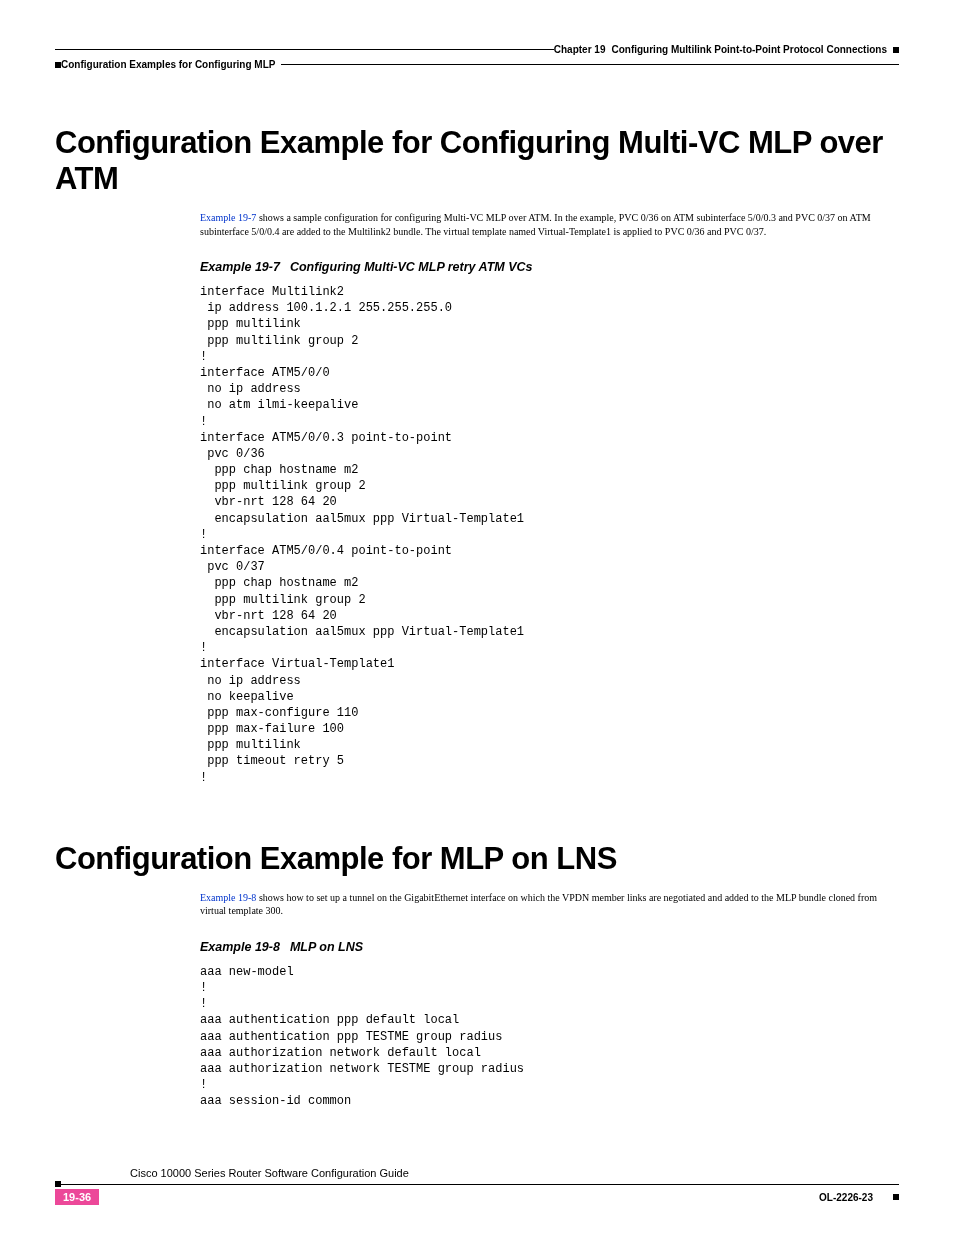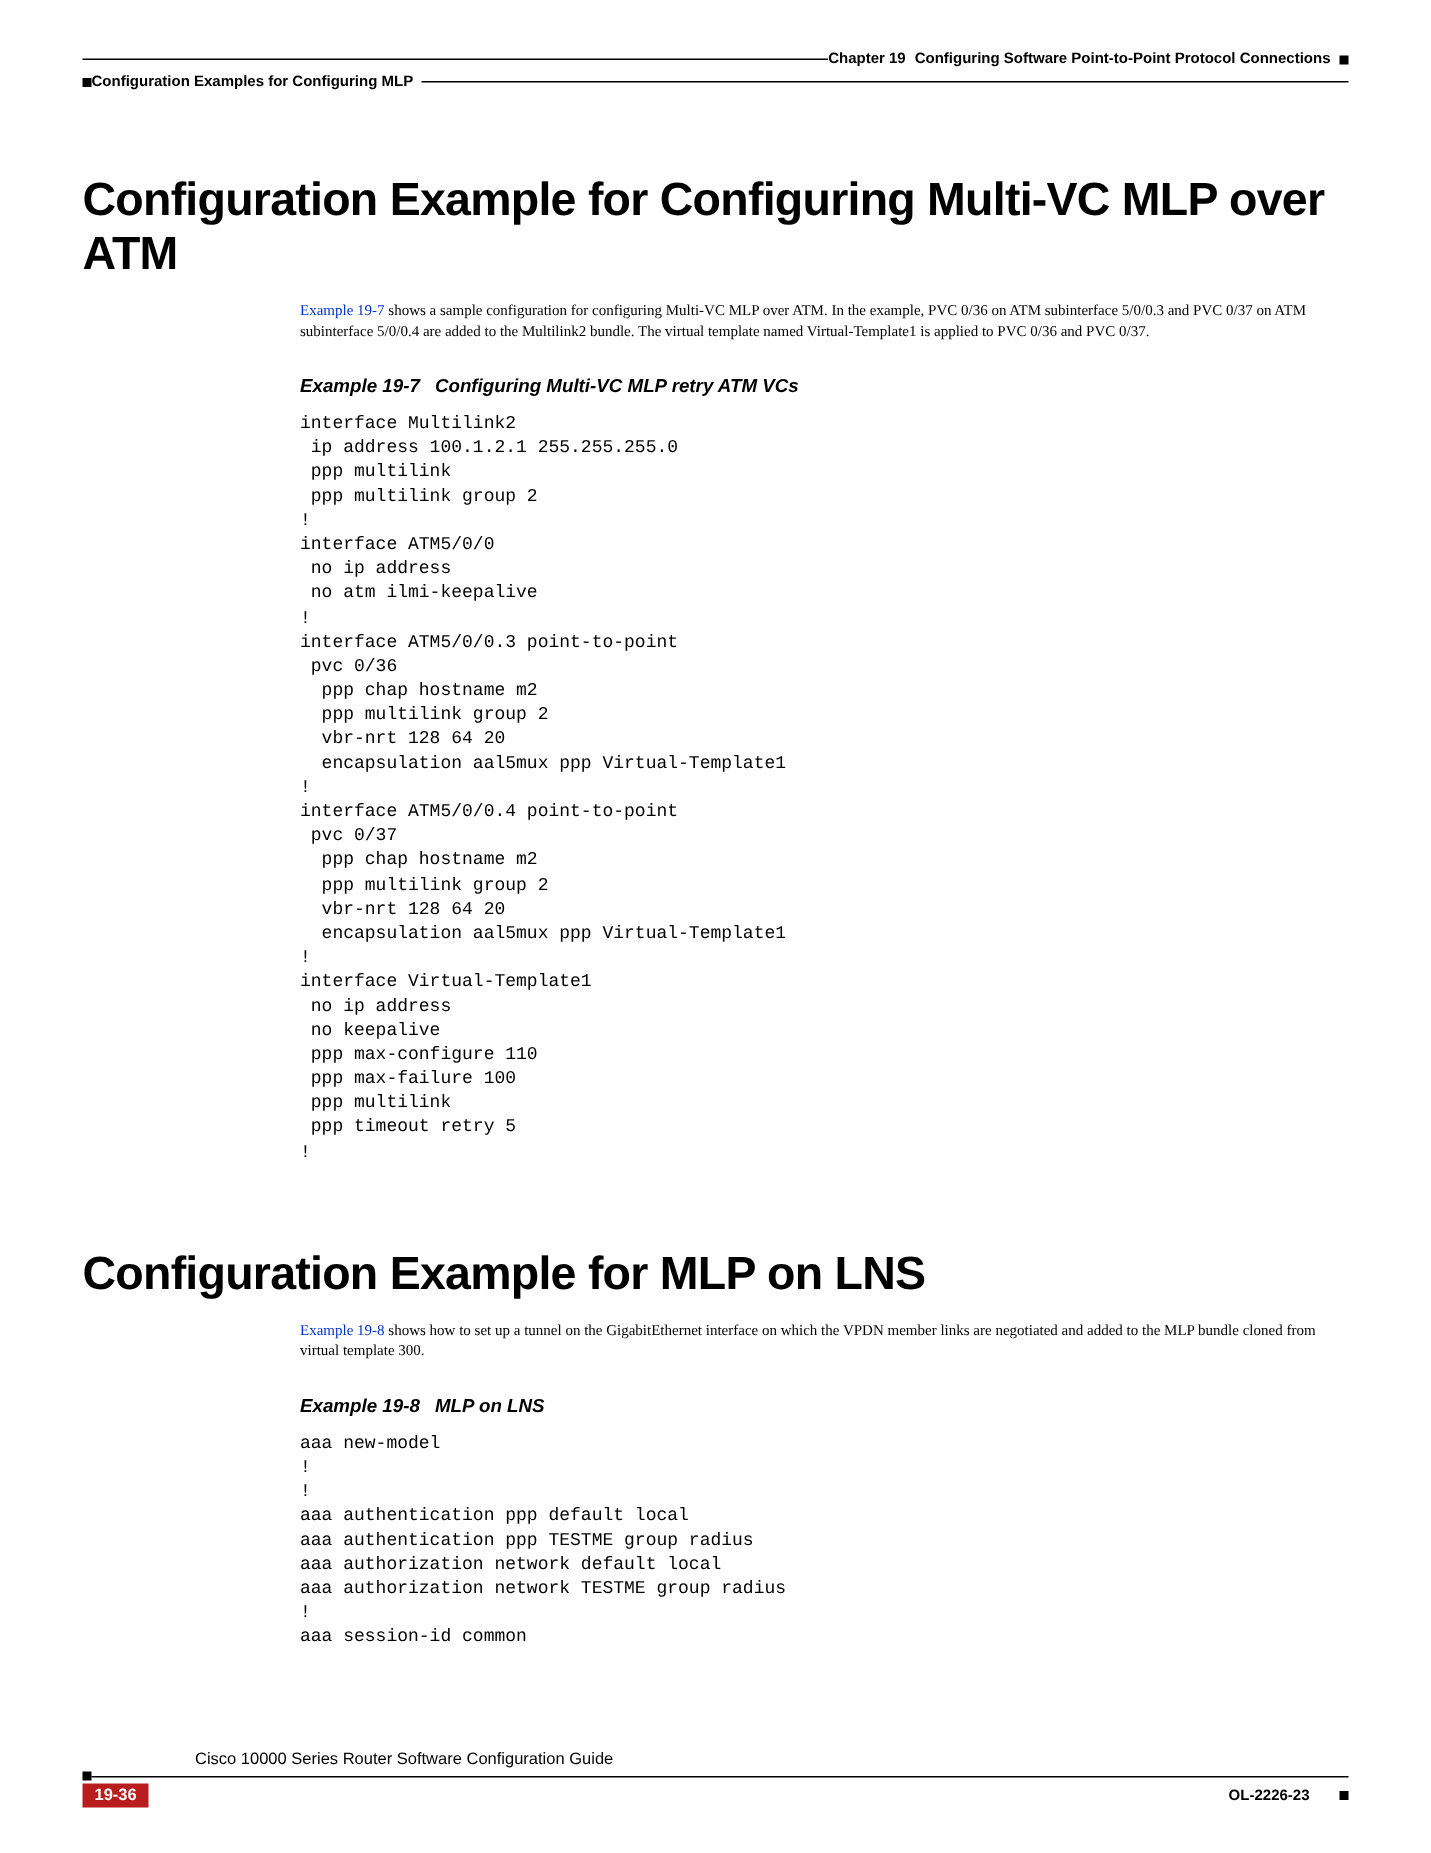--- a/index.html
+++ b/index.html
@@ -71,37 +71,37 @@
     border-top:1px solid #000;
     height:0;
   }
   .footer-bottom {
     display:flex;
     align-items:center;
     justify-content:space-between;
     margin-top:2px;
   }
   .page-badge {
-    background:#b91c1c;
+    background:#ec4899;
     color:#fff;
     font-family: Arial, Helvetica, sans-serif;
     font-weight:bold;
     font-size:11px;
     padding:2px 8px;
   }
   .doc-id {
     font-family: Arial, Helvetica, sans-serif;
     font-weight:bold;
     font-size:10px;
   }
   .footer-sq {
     width:6px;height:6px;background:#000;
   }
   .top-header {
-    margin-top:4px;
+    margin-top:14px;
   }
   .hdr-row {
     display:flex; align-items:center;
   }
   .hdr-right {
     margin-left:auto;
     font-family: Arial, Helvetica, sans-serif;
     font-weight: bold;
     font-size: 10px;
     display:flex;
@@ -124,21 +124,21 @@
 </head>
 <body>
 
 <div class="page">
 
   <div class="top-header">
     <div class="hdr-row">
       <div class="thin-rule" style="flex:1;"></div>
       <div class="hdr-right">
         <span>Chapter 19</span>
-        <span>Configuring Software Point-to-Point Protocol Connections</span>
+        <span>Configuring Multilink Point-to-Point Protocol Connections</span>
         <div class="footer-sq"></div>
       </div>
     </div>
     <div class="hdr-row" style="margin-top:4px;">
       <div class="hdr-left">
         <div class="footer-sq"></div>
         <span>Configuration Examples for Configuring MLP</span>
       </div>
       <div class="thin-rule" style="flex:1; margin-left:6px;"></div>
     </div>

